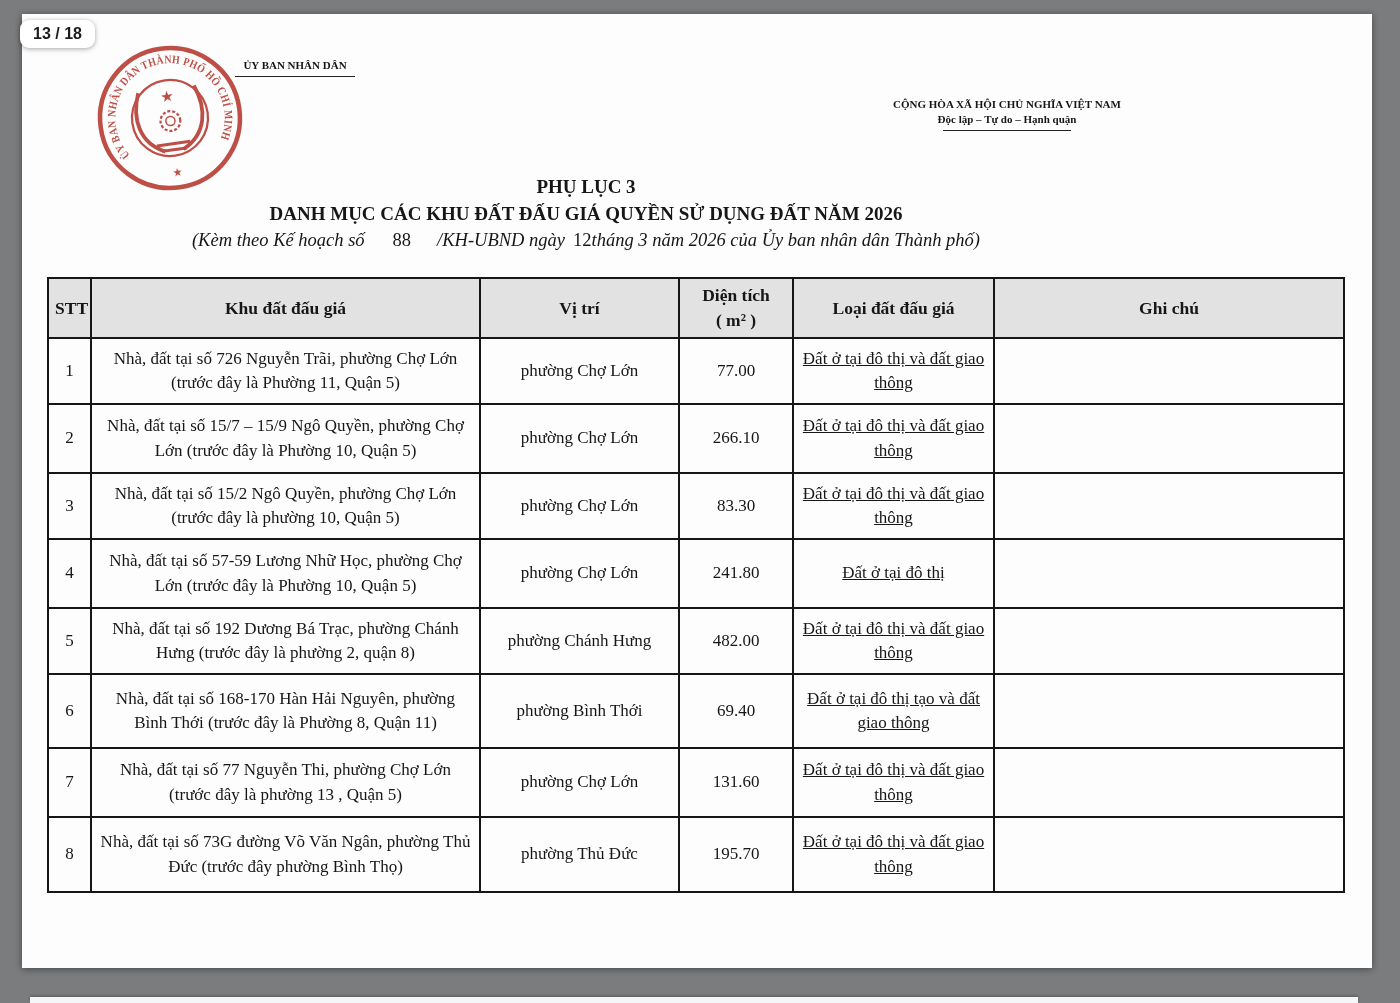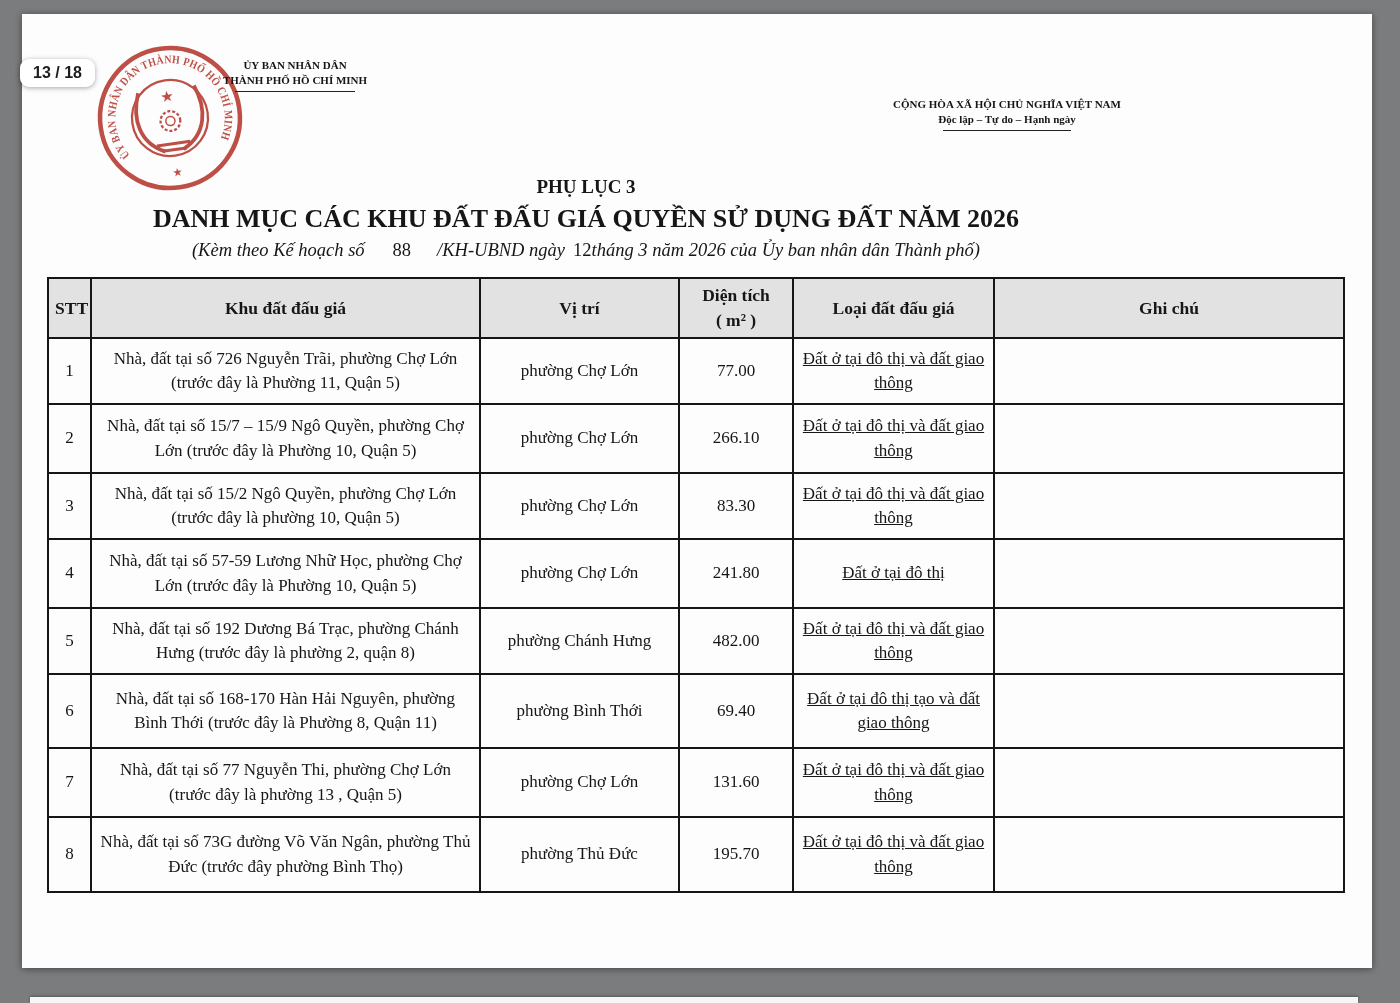--- a/index.html
+++ b/index.html
@@ -16,38 +16,37 @@
     position:absolute; left:30px; top:997px; width:1328px; height:6px;
     background:#f6f6f6; box-shadow:0 -1px 3px rgba(0,0,0,.3);
   }
 
   .page-badge {
     position:absolute; left:20px; top:20px; z-index:10;
     background:#fff; border-radius:9px; padding:5px 13px;
     font-family:"Liberation Sans","DejaVu Sans",sans-serif;
     font-size:16px; font-weight:bold; color:#1d1d1f;
     box-shadow:0 1px 5px rgba(0,0,0,.35);
-    margin-top:39px;
   }
 
   
   .seal { position:absolute; left:72px; top:28px; width:152px; height:152px; transform:rotate(-8deg); opacity:.88; z-index:2; }
 
   
   .hdr-left { position:absolute; left:108px; top:44px; width:330px; text-align:center; z-index:3; }
   .hdr-right { position:absolute; left:770px; top:44px; width:430px; text-align:center;margin-top:39px; }
   .hdr-line { font-weight:bold; font-size:11px; line-height:1.38; white-space:nowrap; }
   .hdr-underline { height:0; border-bottom:1.6px solid #222; margin:3px auto 0 auto; }
   .hdr-underline.w-left { width:120px; }
   .hdr-underline.w-right { width:128px; }
 
   
   .title-block { position:absolute; left:0; top:160px; width:1128px; text-align:center; }
   .title-1 { font-weight:bold; font-size:19px; line-height:1.4; }
-  .title-2 { font-weight:bold; font-size:26px; line-height:1.4; }
+  .title-2 { font-weight:bold; font-size:19px; line-height:1.4; }
   .subtitle { font-style:italic; font-size:18.5px; margin-top:3px; }
   .subtitle .num { font-style:normal; }
   .gap-l { margin:0 26px 16px 28px; }
   .gap-s { margin-right:8px; }
 
   
   table.doc {
     position:absolute; left:25px; top:263px;
     border-collapse:collapse; table-layout:fixed; width:1296px;
     font-size:17px;
@@ -84,27 +83,26 @@
       </defs>
       <text font-family="Liberation Serif, DejaVu Serif, serif" font-size="15" font-weight="bold" fill="#b5382f" letter-spacing="0.5">
         <textPath href="#sealTextArc" textLength="308" lengthAdjust="spacingAndGlyphs">ỦY BAN NHÂN DÂN THÀNH PHỐ HỒ CHÍ MINH</textPath>
       </text>
       <text x="100" y="177" text-anchor="middle" font-size="15" fill="#b5382f">★</text>
       <text x="100" y="78" text-anchor="middle" font-size="20" fill="#b5382f">★</text>
     </svg>
 
     <div class="hdr-left">
       <div class="hdr-line">ỦY BAN NHÂN DÂN</div>
-      <div class="hdr-line">THÀNH PHỐ HỒ CHÍ MINH</div>
       <div class="hdr-underline w-left"></div>
     </div>
 
     <div class="hdr-right">
       <div class="hdr-line">CỘNG HÒA XÃ HỘI CHỦ NGHĨA VIỆT NAM</div>
-      <div class="hdr-line">Độc lập – Tự do – Hạnh ngày</div>
+      <div class="hdr-line">Độc lập – Tự do – Hạnh quận</div>
       <div class="hdr-underline w-right"></div>
     </div>
 
     <div class="title-block">
       <div class="title-1">PHỤ LỤC 3</div>
       <div class="title-2">DANH MỤC CÁC KHU ĐẤT ĐẤU GIÁ QUYỀN SỬ DỤNG ĐẤT NĂM 2026</div>
       <div class="subtitle">
         <span>(Kèm theo Kế hoạch số</span><span class="num gap-l">88</span><span class="gap-s">/KH-UBND ngày</span><span class="num">12</span><span>tháng 3 năm 2026 của Ủy ban nhân dân Thành phố)</span>
       </div>
     </div>

